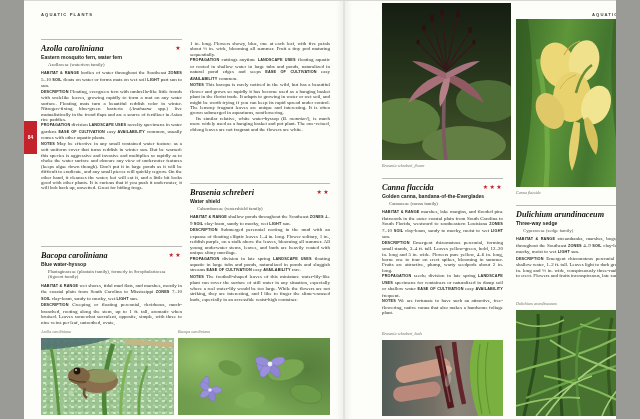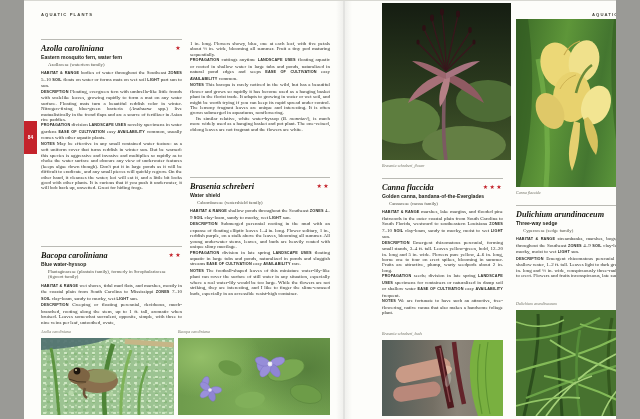--- a/index.html
+++ b/index.html
@@ -64,21 +64,21 @@
   #photo-dulichium{left:492px;top:309px;width:126px;height:106px;background:#47722f;}
   #cap-azolla{left:17px;top:329px;}
   #cap-bacopa{left:154px;top:329px;}
   #cap-brasenia-flower{left:358px;top:163px;}
   #cap-canna{left:492px;top:190px;}
   #cap-brasenia-buds{left:358px;top:331px;}
   #cap-dulichium{left:492px;top:301px;}
   #entry-azolla{left:17px;top:38px;width:141px;}
   #entry-bacopa{left:17px;top:245px;width:141px;}
   #entry-bacopa-cont{left:166px;top:40px;width:140px;}
-  #entry-brasenia{left:166px;top:176px;width:140px;}
+  #entry-brasenia{left:166px;top:182px;width:140px;}
   #entry-canna{left:358px;top:177px;width:121px;}
   #entry-dulichium{left:492px;top:204px;width:127px;}
 </style>
 </head>
 <body>
 
 <div class="spread">
 
   <div class="runhead" id="runhead-left">AQUATIC PLANTS</div>
   <div class="runhead" id="runhead-right">AQUATIC PLANTS</div>

